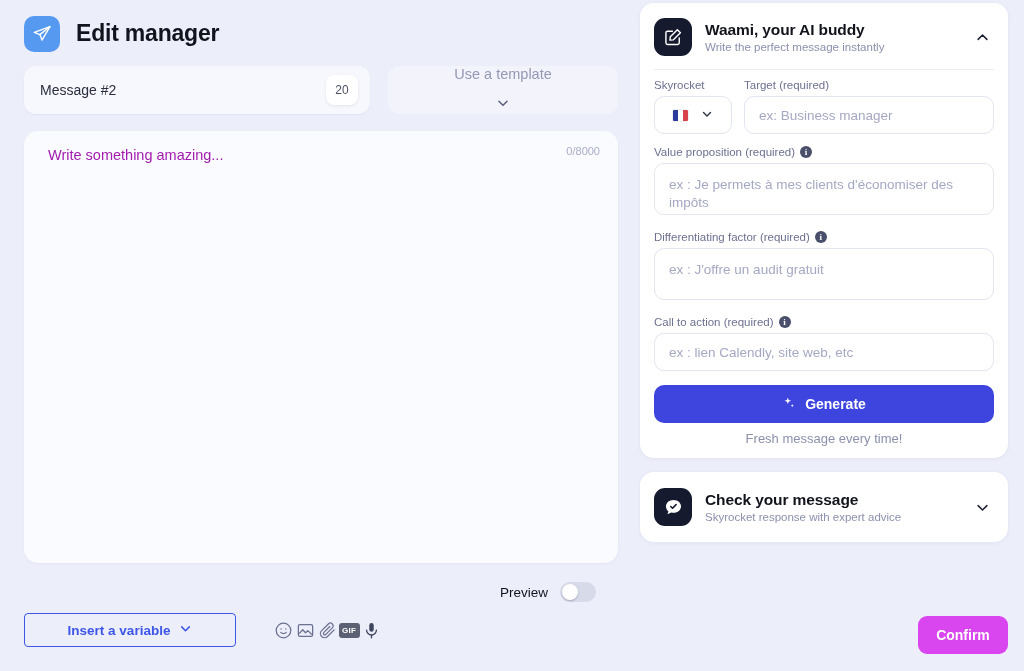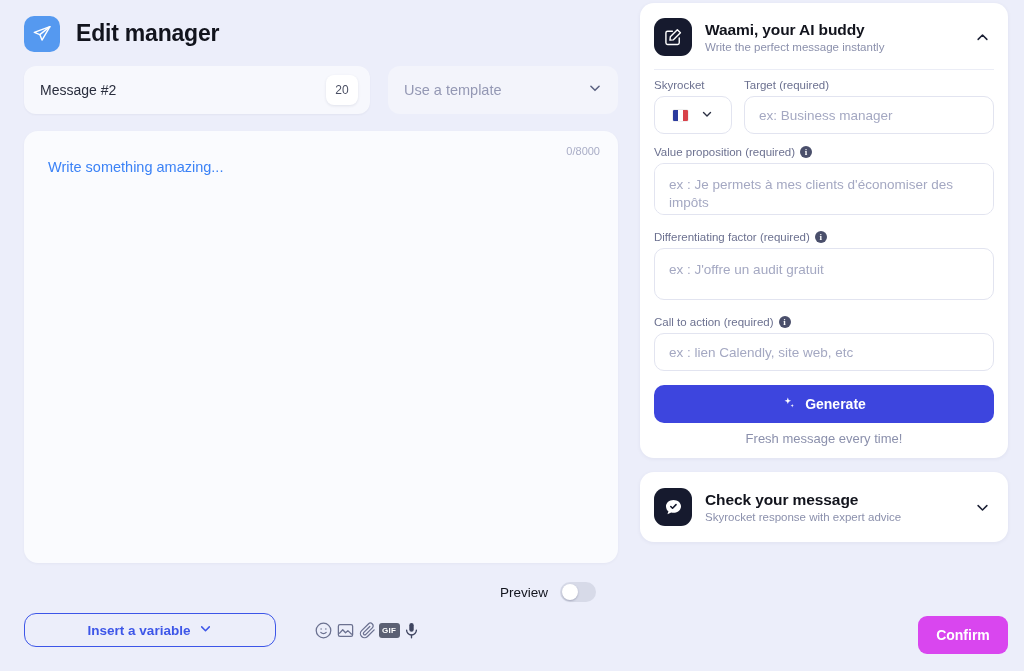--- a/index.html
+++ b/index.html
@@ -57,34 +57,35 @@
     display: flex; align-items: center; justify-content: center;
     font-size: 12px; color: #4a4f63;
     box-shadow: 0 1px 3px rgba(30,35,80,.10);
     padding: 0 7px;
   }
   .template-select {
     width: 230px; height: 48px; border-radius: 12px;
     background: #f3f4fb;
     display: flex; align-items: center; justify-content: space-between;
     padding: 0 16px;
+    flex-direction: column;
   }
   .template-label { font-size: 14.5px; color: #9498b4; }
 
   .editor-card {
     margin-top: 17px;
     height: 432px;
     background: #fafbfe;
     border-radius: 14px;
     position: relative;
     box-shadow: 0 1px 3px rgba(30,35,80,.04);
   }
   .editor-placeholder {
-    position: absolute; left: 24px; top: 28px;
-    font-size: 14.5px; color: #3b82f6;
+    position: absolute; left: 24px; top: 16px;
+    font-size: 14.5px; color: #a21caf;
   }
   .editor-counter {
     position: absolute; right: 18px; top: 14px;
     font-size: 11px; color: #a9adc6;
   }
 
   .preview-row {
     display: flex; align-items: center; justify-content: flex-end;
     gap: 12px; margin-top: 19px; padding-right: 22px;
   }
@@ -98,21 +99,21 @@
     width: 16px; height: 16px; border-radius: 50%;
     background: #ffffff;
     box-shadow: 0 1px 2px rgba(20,25,60,.25);
   }
 
   .bottom-bar {
     display: flex; align-items: center;
     margin-top: 11px; gap: 10px;
   }
   .insert-var-btn {
-    width: 252px; height: 34px; border-radius: 12px;
+    width: 212px; height: 34px; border-radius: 4px;
     border: 1.4px solid #3d56e8; background: transparent;
     color: #3d56e8; font-size: 13.5px; font-weight: bold;
     display: flex; align-items: center; justify-content: center; gap: 9px;
     cursor: pointer;
     font-family: "Liberation Sans", sans-serif;
   }
   .icon-tools {
     display: flex; align-items: center; gap: 0;
     margin-left: 26px;
   }

